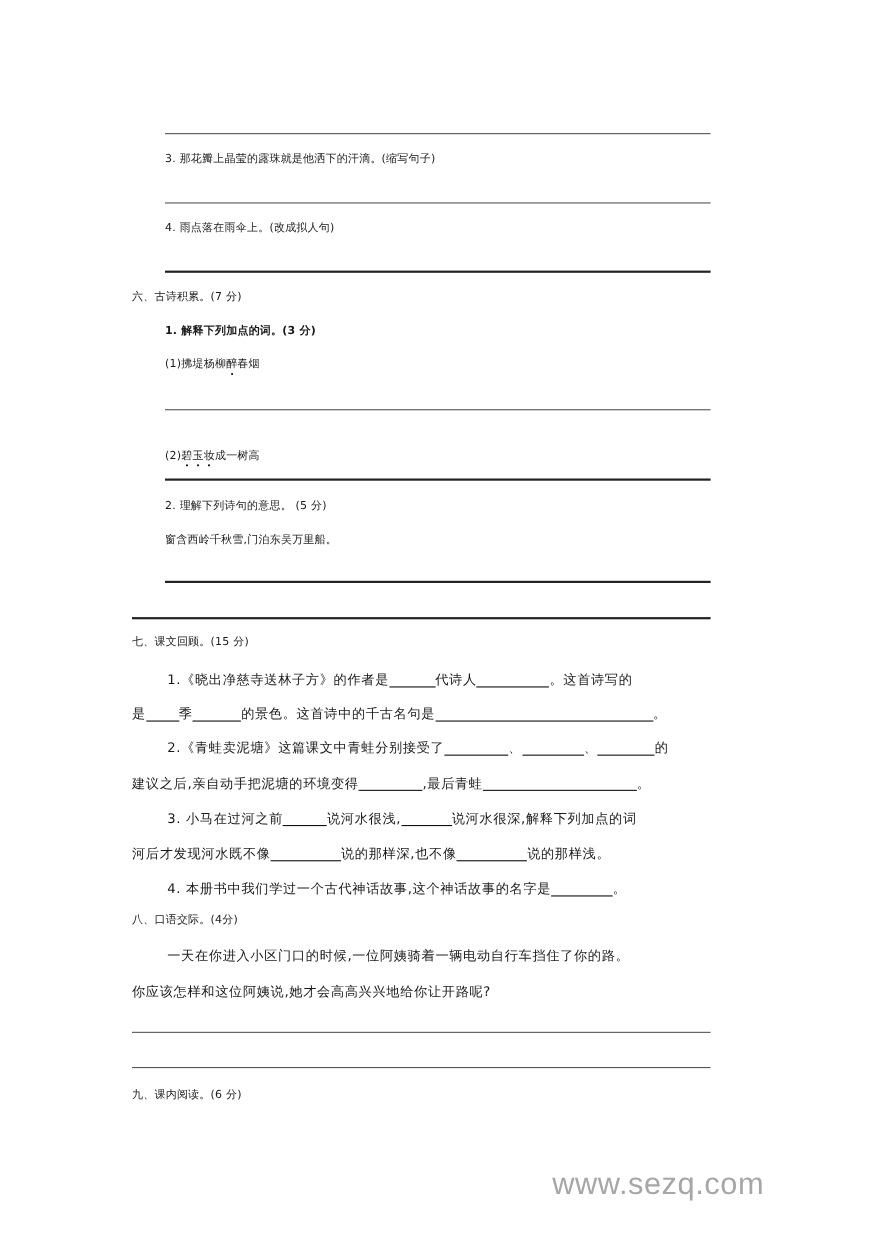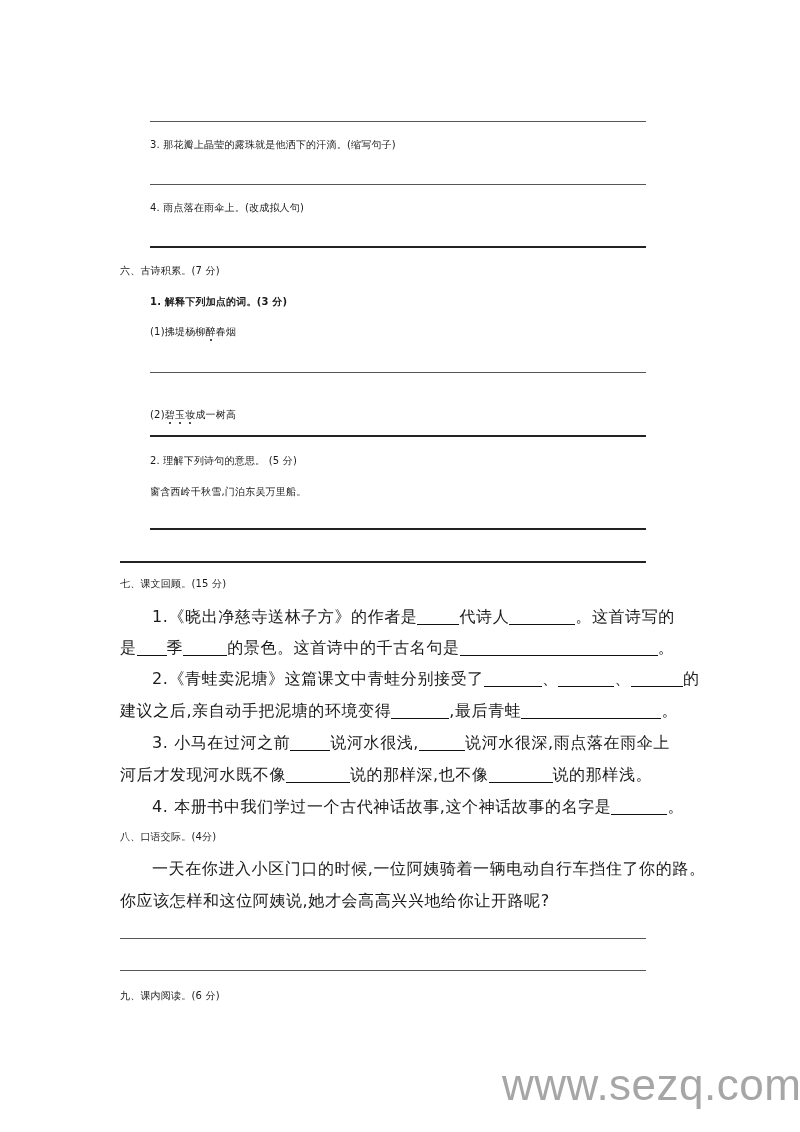--- a/index.html
+++ b/index.html
@@ -2,27 +2,27 @@
 <html><head>
 <meta charset="utf-8">
 <style>
   html, body { margin: 0; padding: 0; }
   body {
     width: 800px; height: 1132px; background: #ffffff; position: relative; overflow: hidden;
     font-family: "DejaVu Sans", "Liberation Sans", sans-serif; color: #1a1a1a;
   }
   .abs { position: absolute; }
   .txt { font-size: 10px; line-height: 20px; white-space: nowrap; letter-spacing: 0.2px; }
-  .big { font-size: 16px; line-height: 22px; letter-spacing: 0.6px; }
+  .big { font-size: 12px; line-height: 22px; letter-spacing: 0.6px; }
   .line { position: absolute; height: 0; border-top: 1px solid #555; }
   .line.dark { border-top: 2px solid #222; }
   .blank { display: inline-block; border-bottom: 1px solid #111; height: 18px; vertical-align: -3px; }
   .dot { position: relative; }
   .dot::after { content: ""; position: absolute; left: 50%; bottom: -4px; width: 2px; height: 2px; margin-left: -1px; background: #111; border-radius: 1px; }
-  .watermark { font-family: "Liberation Sans", sans-serif; font-size: 44px; color: #a6a6a6; letter-spacing: 0.5px; }
+  .watermark { font-family: "Liberation Sans", sans-serif; font-size: 28px; color: #a6a6a6; letter-spacing: 0.5px; }
 </style>
 </head>
 <body>
 
 <div class="line" style="left:150px; top:121px; width:496px;"></div>
 <div class="abs txt" style="left:150px; top:135px;">3. 那花瓣上晶莹的露珠就是他洒下的汗滴。(缩写句子)</div>
 <div class="line" style="left:150px; top:184px; width:496px;"></div>
 <div class="abs txt" style="left:150px; top:198px;">4. 雨点落在雨伞上。(改成拟人句)</div>
 <div class="line dark" style="left:150px; top:246px; width:496px;"></div>
 
@@ -49,21 +49,21 @@
 <div class="abs big" style="left:120px; top:637px;">
   <span>是</span><span class="blank" style="width:30px;"></span><span>季</span><span class="blank" style="width:44px;"></span><span>的景色。这首诗中的千古名句是</span><span class="blank" style="width:198px;"></span><span>。</span>
 </div>
 <div class="abs big" style="left:152px; top:668px;">
   <span>2.《青蛙卖泥塘》这篇课文中青蛙分别接受了</span><span class="blank" style="width:58px;"></span><span>、</span><span class="blank" style="width:56px;"></span><span>、</span><span class="blank" style="width:52px;"></span><span>的</span>
 </div>
 <div class="abs big" style="left:120px; top:700px;">
   <span>建议之后,亲自动手把泥塘的环境变得</span><span class="blank" style="width:58px;"></span><span>,最后青蛙</span><span class="blank" style="width:140px;"></span><span>。</span>
 </div>
 <div class="abs big" style="left:152px; top:732px;">
-  <span>3. 小马在过河之前</span><span class="blank" style="width:40px;"></span><span>说河水很浅,</span><span class="blank" style="width:46px;"></span><span>说河水很深,雨点落在雨伞上</span>
+  <span>3. 小马在过河之前</span><span class="blank" style="width:40px;"></span><span>说河水很浅,</span><span class="blank" style="width:46px;"></span><span>说河水很深,解释下列加点的词</span>
 </div>
 <div class="abs big" style="left:120px; top:764px;">
   <span>河后才发现河水既不像</span><span class="blank" style="width:64px;"></span><span>说的那样深,也不像</span><span class="blank" style="width:64px;"></span><span>说的那样浅。</span>
 </div>
 <div class="abs big" style="left:152px; top:796px;">
   <span>4. 本册书中我们学过一个古代神话故事,这个神话故事的名字是</span><span class="blank" style="width:56px;"></span><span>。</span>
 </div>
 
 <div class="abs txt" style="left:120px; top:827px;">八、口语交际。(4分)</div>
 <div class="abs big" style="left:152px; top:858px;">一天在你进入小区门口的时候,一位阿姨骑着一辆电动自行车挡住了你的路。</div>

